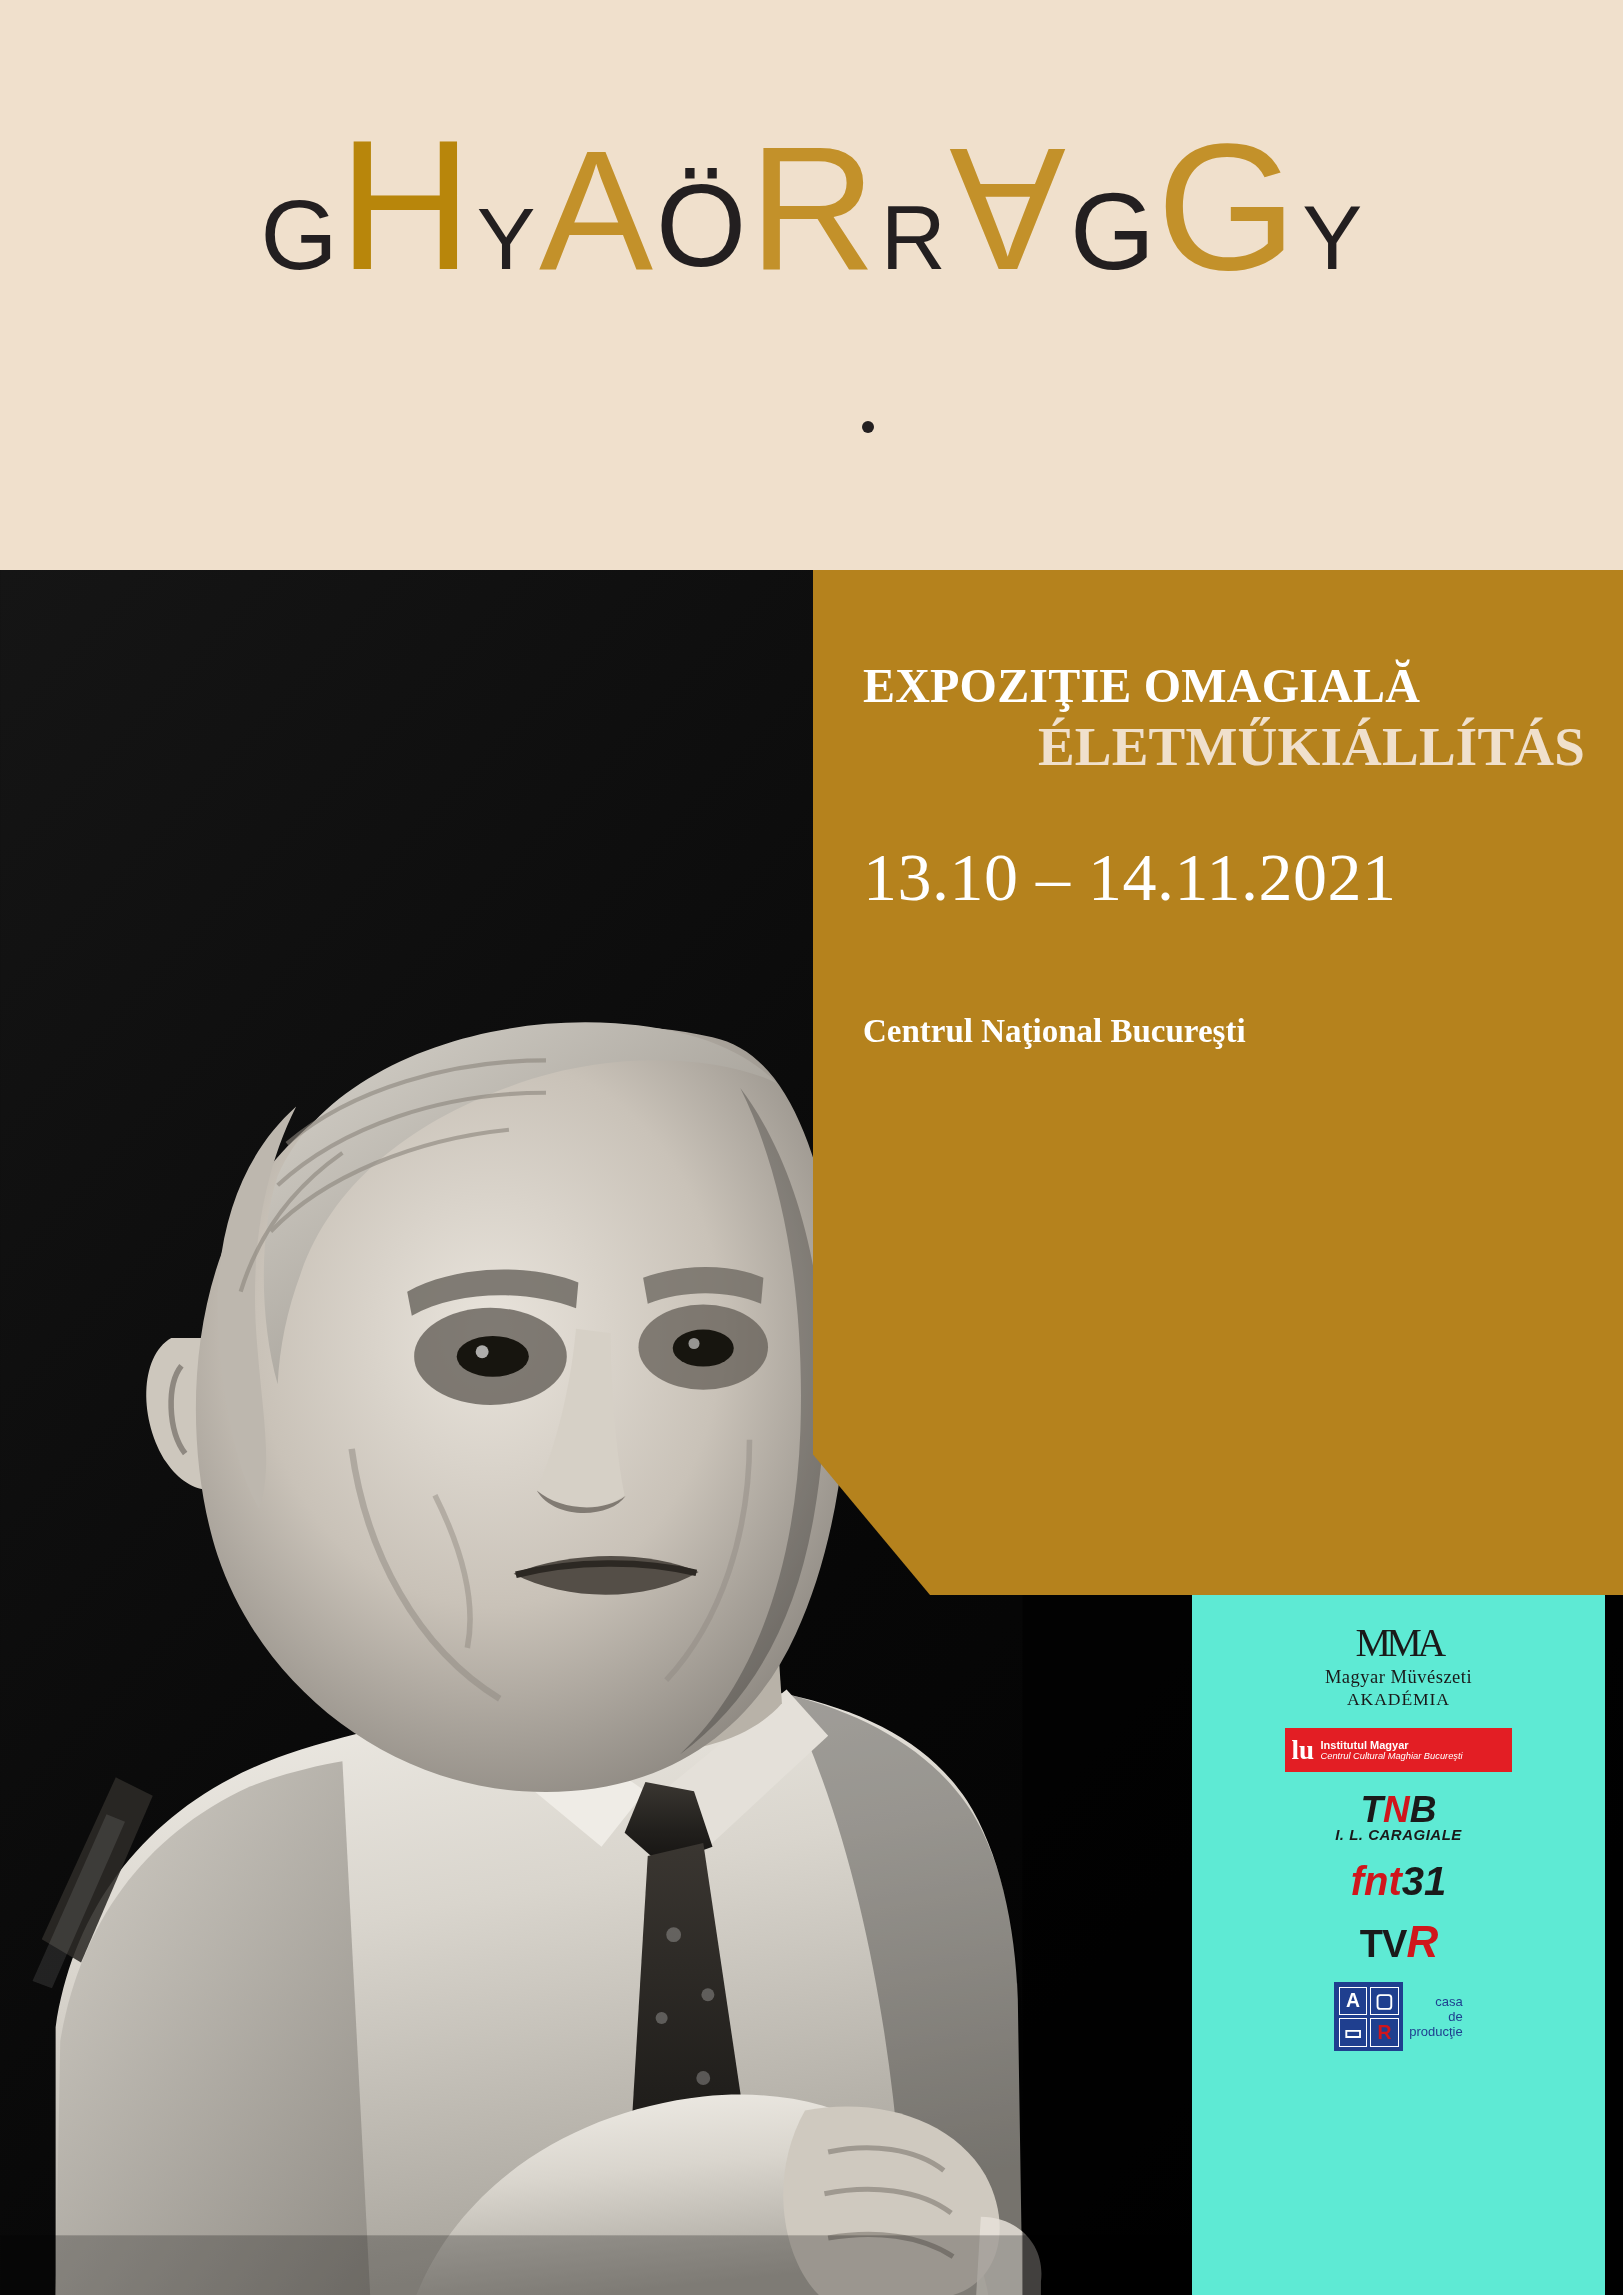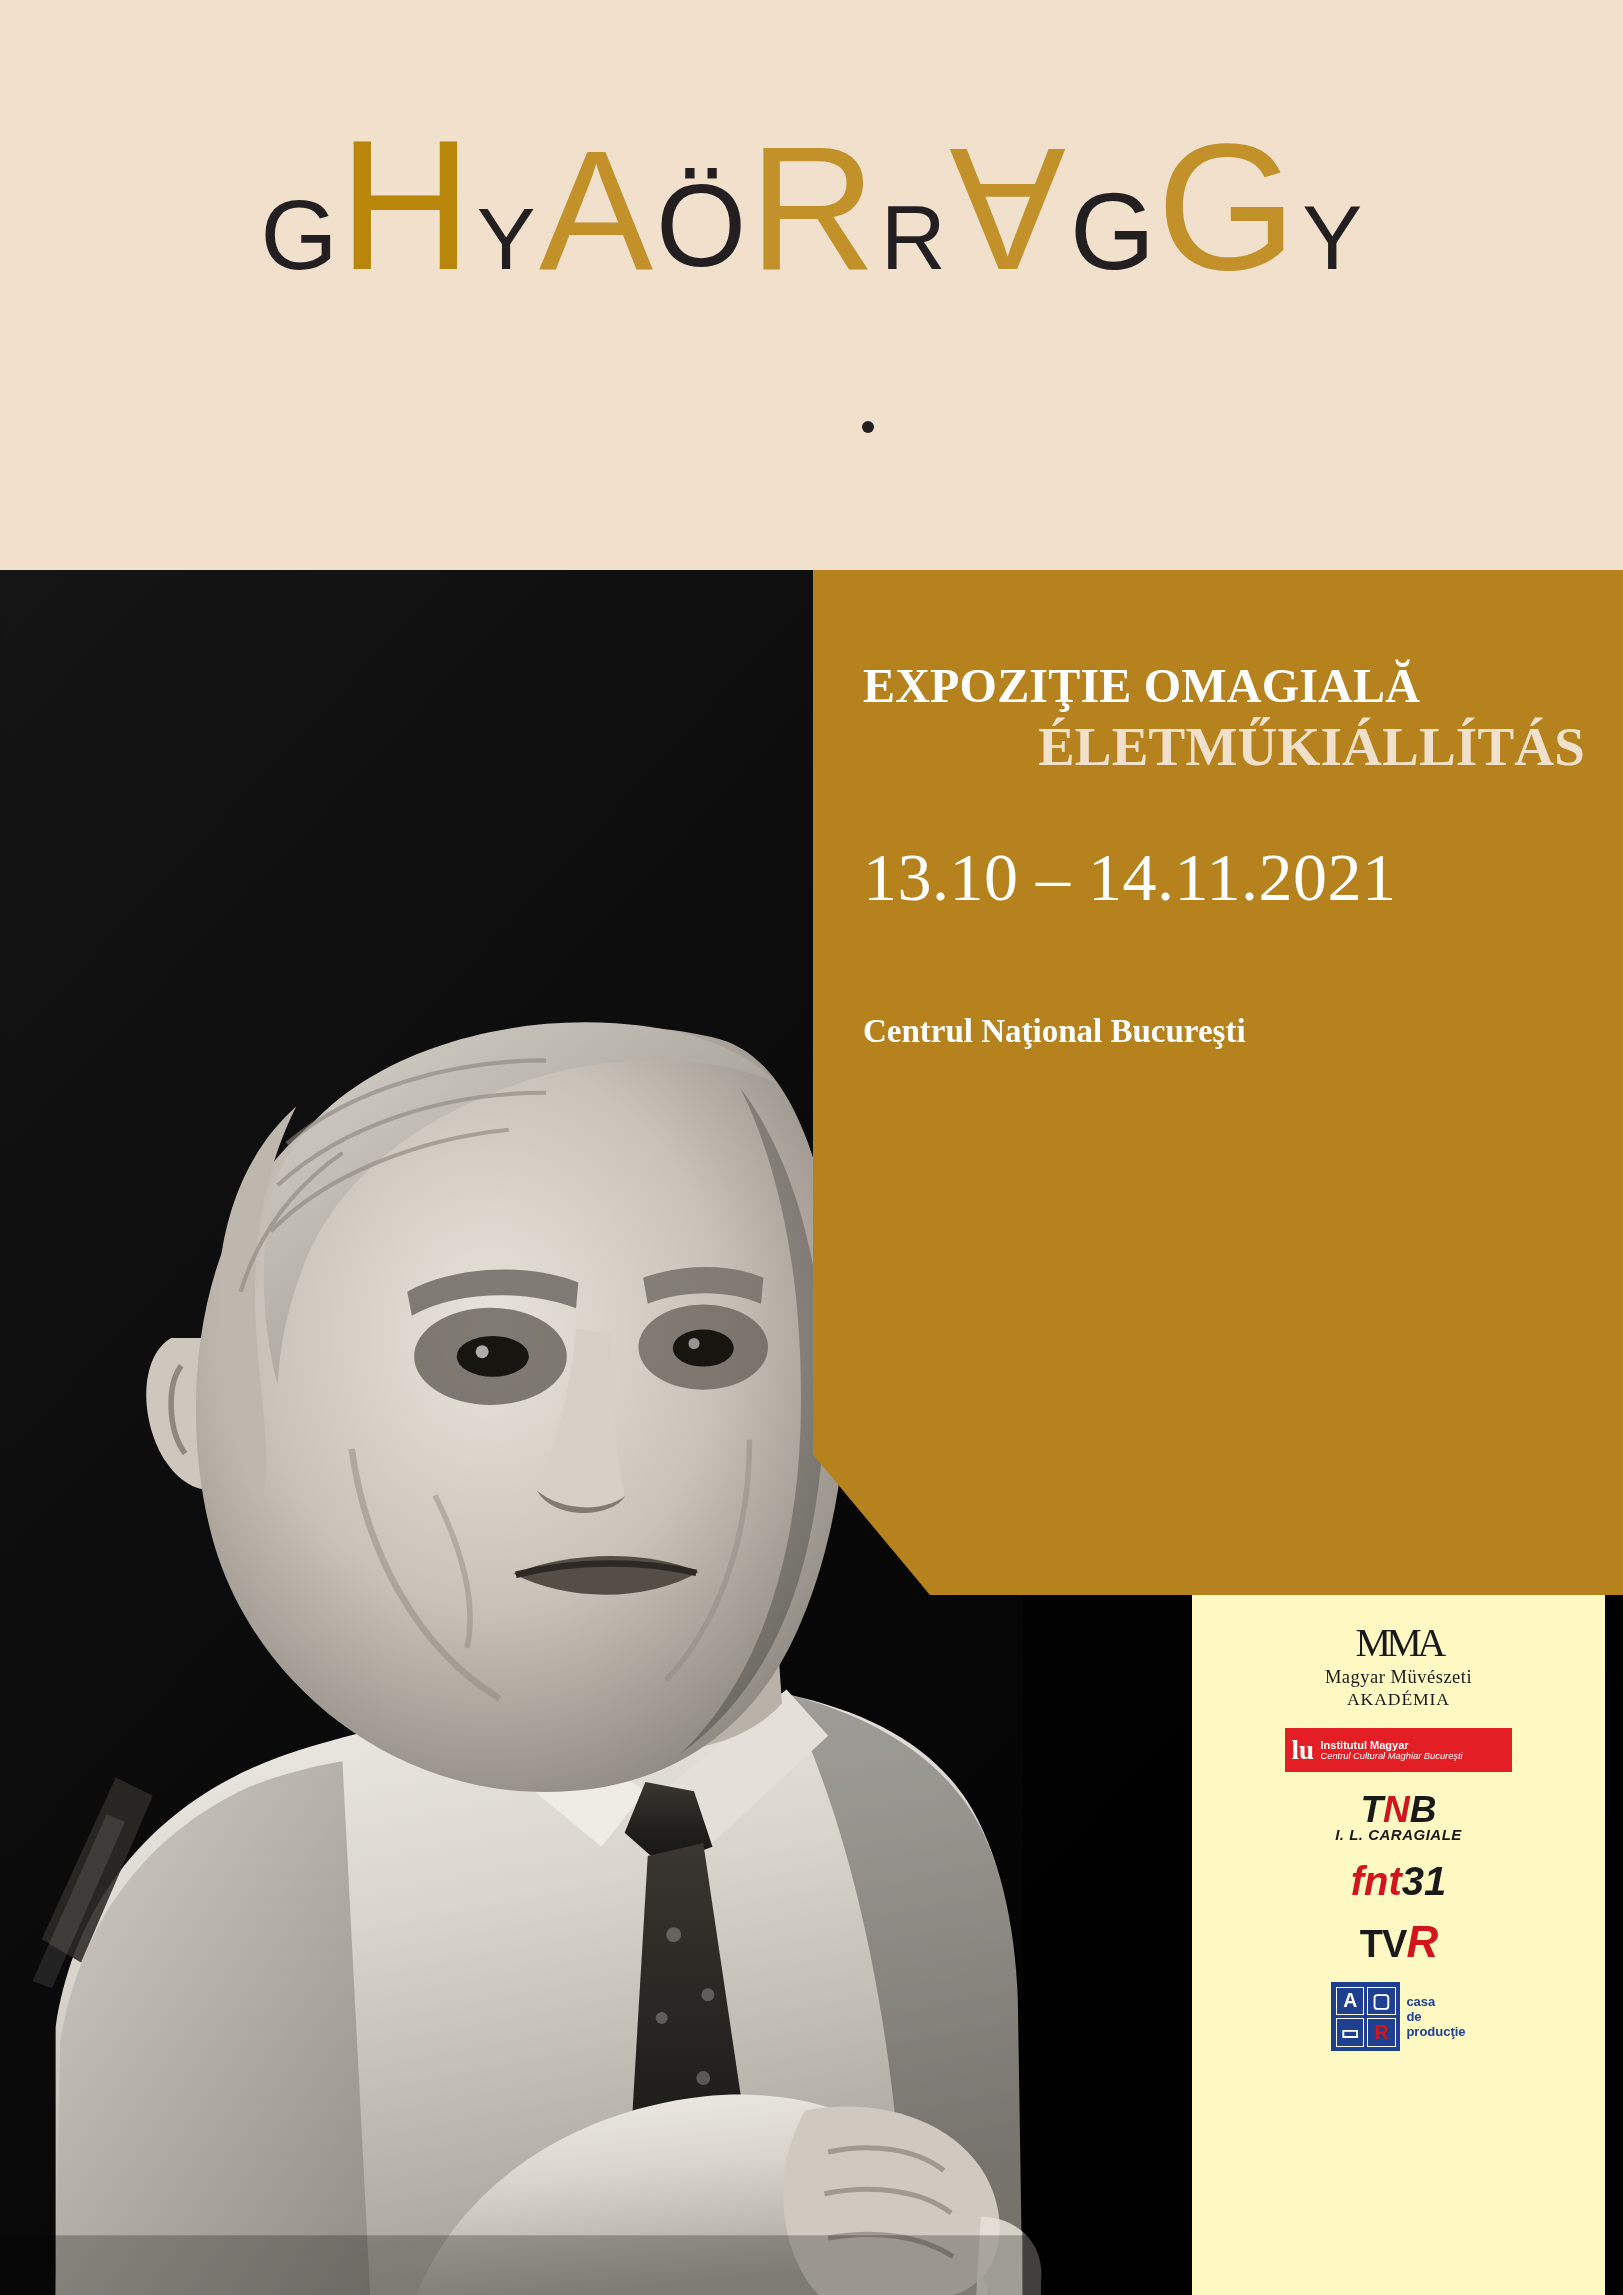--- a/index.html
+++ b/index.html
@@ -137,21 +137,21 @@
     margin-top: 36px;
   }
 
   
   .logo-panel {
     position: absolute;
     left: 1192px;
     top: 1595px;
     width: 413px;
     height: 700px;
-    background: #fef9c3;
+    background: #5eead4;
     display: flex;
     flex-direction: column;
     align-items: center;
     justify-content: flex-start;
     padding-top: 28px;
     box-sizing: border-box;
   }
 
   .logo-item { margin-bottom: 18.5px; text-align: center; }
 
@@ -255,25 +255,25 @@
     grid-template-columns: 1fr 1fr;
     grid-template-rows: 1fr 1fr;
     gap: 2.8px;
     padding: 4.6px;
     box-sizing: border-box;
   }
   .casa-cell { background: #1f3f8f; border: 1.4px solid #ffffff; display:flex; align-items:center; justify-content:center; }
   .casa-glyph { color: #ffffff; font-size: 19.4px; font-weight: bold; font-family: "Liberation Sans", sans-serif; line-height: 1;}
   .casa-glyph.red { color: #d0161c; }
   .casa-txt {
-    text-align: left;
+    text-align: right;
     margin-left: 6px;
     color: #1f3f8f;
     font-size: 13px;
-    font-weight: bold;
+    font-weight: normal;
     line-height: 1.18;
   }
 </style>
 </head>
 <body>
 
 <div class="poster">
 
   <div class="top-band">
 

